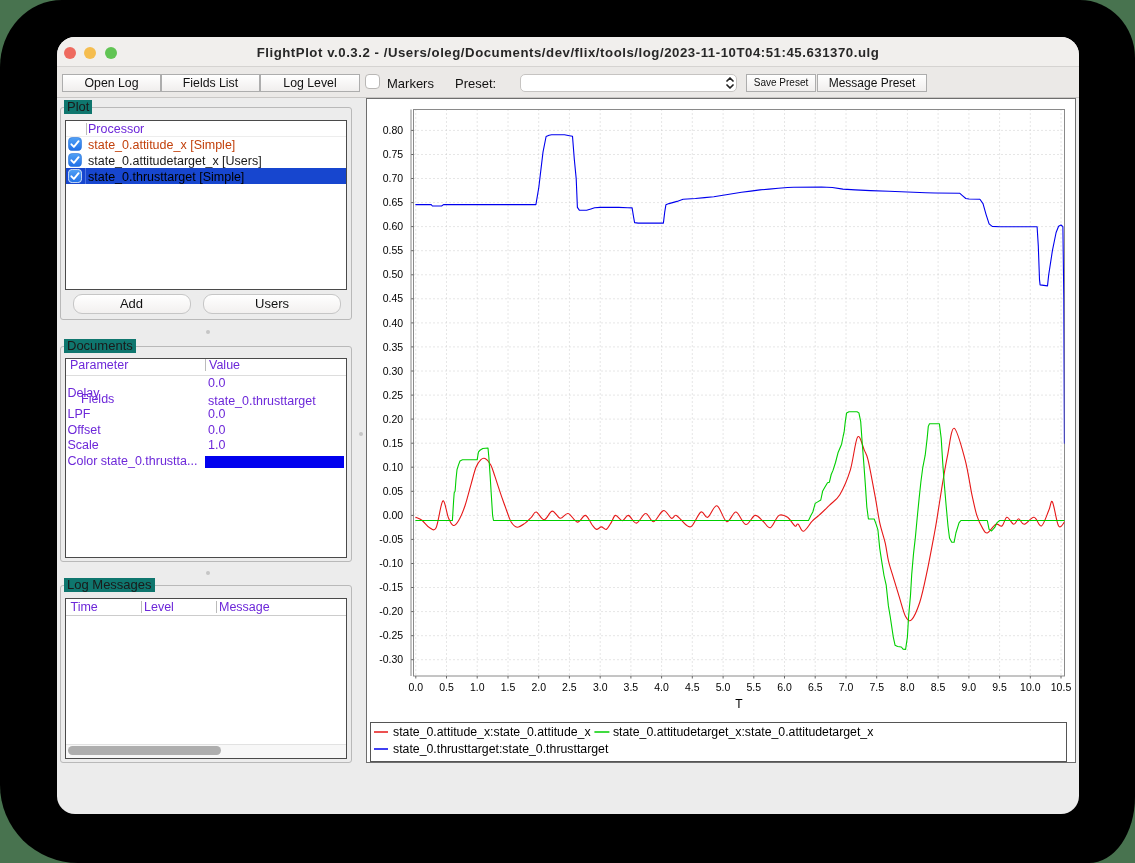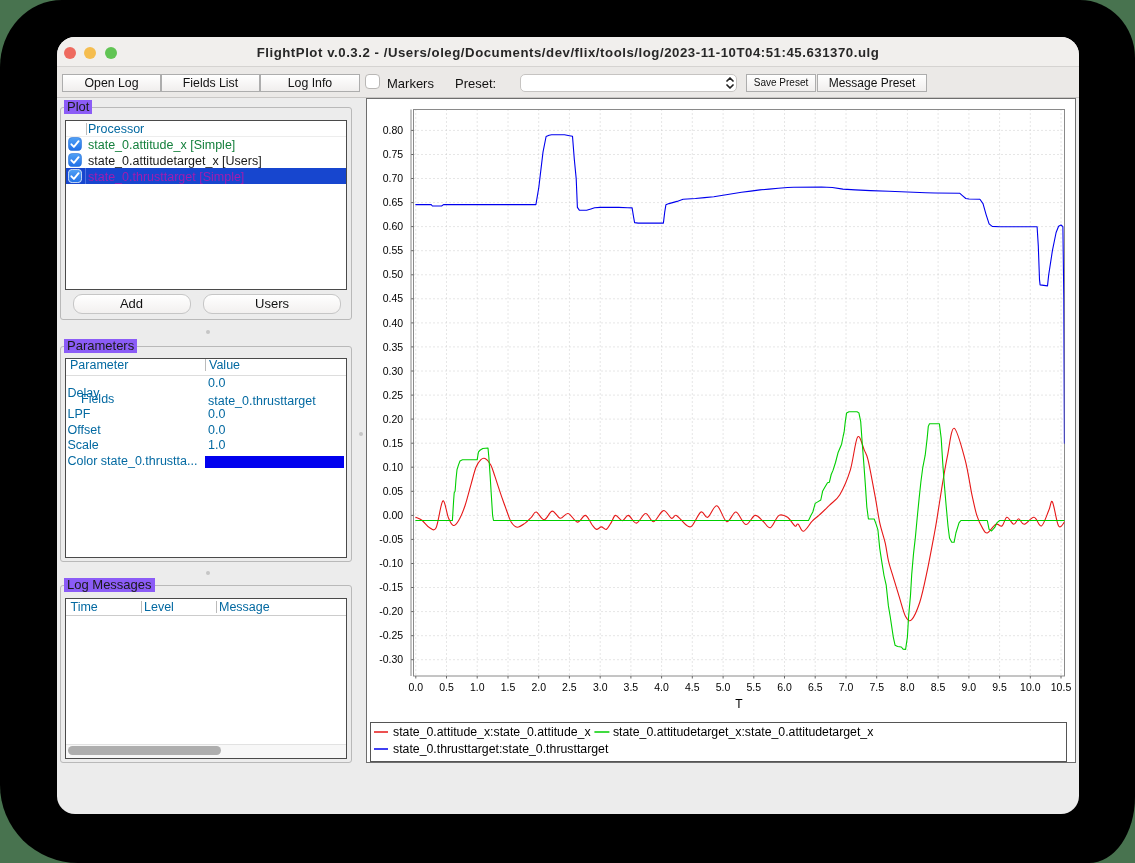--- a/index.html
+++ b/index.html
@@ -11,23 +11,23 @@
  border-bottom:1px solid #d5d3d1}
 .light{position:absolute;top:9.5px;width:12px;height:12px;border-radius:50%}
 #title{position:absolute;left:0;top:0;width:100%;height:30px;line-height:31px;text-align:center;
  font-size:13.2px;font-weight:bold;color:#272727;letter-spacing:0.55px}
 #toolbar{position:absolute;left:0;top:30px;width:100%;height:31px;background:#ebe9e7;
  border-bottom:1px solid #c9c7c5}
 .tbtn{position:absolute;top:37px;height:18px;background:linear-gradient(#ffffff,#f0eeed);
  border:1px solid #adadad;font-size:12.3px;text-align:center;line-height:16px;color:#111;white-space:nowrap}
 .lbl{position:absolute;font-size:13px;color:#111}
 .gbox{position:absolute;border:1px solid #b9b9b9;border-radius:3px}
-.gtitle{position:absolute;font-size:13px;color:#1a1a1a;background:#8b5cf6;padding:0 3px;line-height:14px}
+.gtitle{position:absolute;font-size:13px;color:#1a1a1a;background:#0f766e;padding:0 3px;line-height:14px}
 .white{position:absolute;background:#fff;border:1px solid #4a4a4a}
-.rtext{position:absolute;font-size:12.5px;color:#0369a1;white-space:nowrap}
+.rtext{position:absolute;font-size:12.5px;color:#6d28d9;white-space:nowrap}
 .btn{position:absolute;height:20px;background:linear-gradient(#ffffff,#f2f0ef);
  border:1px solid #c6c6c6;border-radius:9px;font-size:13px;text-align:center;line-height:18px;color:#111}
 .dot{position:absolute;width:4px;height:4px;border-radius:50%;background:#c6c6c6}
 #chart{position:absolute;left:309px;top:61px}
 </style></head><body>
 <div id="blk"></div>
 <div id="win">
     <svg width="0" height="0" style="position:absolute">
       <defs>
         <linearGradient id="cbg" x1="0" y1="0" x2="0" y2="1">
@@ -38,21 +38,21 @@
     </svg>
     <div id="titlebar">
       <div class="light" style="left:7px;background:#ee6a5f"></div>
       <div class="light" style="left:27px;background:#f5bd4f"></div>
       <div class="light" style="left:47.5px;background:#61c454"></div>
       <div id="title">FlightPlot v.0.3.2 - /Users/oleg/Documents/dev/flix/tools/log/2023-11-10T04:51:45.631370.ulg</div>
     </div>
     <div id="toolbar"></div>
     <div class="tbtn" style="left:5px;width:99px">Open Log</div>
     <div class="tbtn" style="left:104px;width:99px">Fields List</div>
-    <div class="tbtn" style="left:203px;width:100px">Log Info</div>
+    <div class="tbtn" style="left:203px;width:100px">Log Level</div>
     <div style="position:absolute;left:308px;top:37px;width:15px;height:15px;background:#fff;border:1px solid #b9b7b5;border-radius:4px"></div>
     <div class="lbl" style="left:330px;top:39px">Markers</div>
     <div class="lbl" style="left:398px;top:39px">Preset:</div>
     <div style="position:absolute;left:463px;top:37px;width:217px;height:18px;background:#fff;border:1px solid #c6c4c2;border-radius:5px"></div>
     <svg width="8" height="12" viewBox="0 0 8 12" style="position:absolute;left:669px;top:40px">
       <path d="M1 4 L4 1 L7 4 M1 8 L4 11 L7 8" stroke="#222" stroke-width="1.7" fill="none" stroke-linecap="round" stroke-linejoin="round"></path>
     </svg>
     <div class="tbtn" style="left:689px;width:70px;font-size:10px">Save Preset</div>
     <div class="tbtn" style="left:760px;width:110px;font-size:12px">Message Preset</div>
     <div class="gbox" style="left:3px;top:69.5px;width:292px;height:213px"></div>
@@ -60,37 +60,37 @@
     <div class="white" style="left:8px;top:83px;width:282px;height:170px"></div>
     <div class="rtext" style="left:31px;top:85px">Processor</div>
     <div style="position:absolute;left:28.5px;top:86px;width:1px;height:12px;background:#bbb"></div>
     <div style="position:absolute;left:9px;top:99px;width:280px;height:1px;background:#ededed"></div>
     <div style="position:absolute;left:9px;top:131px;width:280px;height:16px;background:#1746cf"></div>
     <div style="position:absolute;left:28.3px;top:131px;width:1px;height:16px;background:#4d74e0"></div>
     <svg width="14" height="14" viewBox="0 0 14 14" style="position:absolute;left:10.6px;top:100.3px">
       <rect x="0.5" y="0.5" width="13" height="13" rx="3.6" fill="url(#cbg)" stroke="#2a72d8" stroke-width="0.6"></rect>
       <path d="M3.4 7.3 L5.9 9.9 L10.6 4.2" stroke="#fff" stroke-width="1.9" fill="none" stroke-linecap="round" stroke-linejoin="round"></path>
     </svg>
-    <div class="rtext" style="left:31px;top:100.5px;color:#15803d">state_0.attitude_x [Simple]</div>
+    <div class="rtext" style="left:31px;top:100.5px;color:#c2410c">state_0.attitude_x [Simple]</div>
     <svg width="14" height="14" viewBox="0 0 14 14" style="position:absolute;left:10.6px;top:116.3px">
       <rect x="0.5" y="0.5" width="13" height="13" rx="3.6" fill="url(#cbg)" stroke="#2a72d8" stroke-width="0.6"></rect>
       <path d="M3.4 7.3 L5.9 9.9 L10.6 4.2" stroke="#fff" stroke-width="1.9" fill="none" stroke-linecap="round" stroke-linejoin="round"></path>
     </svg>
     <div class="rtext" style="left:31px;top:116.5px;color:#1a1a1a">state_0.attitudetarget_x [Users]</div>
     <svg width="14" height="14" viewBox="0 0 14 14" style="position:absolute;left:10.6px;top:132.3px">
       <rect x="0.5" y="0.5" width="13" height="13" rx="3.6" fill="url(#cbg)" stroke="#4a90ee" stroke-width="0.6"></rect>
       <rect x="0.4" y="0.4" width="13.2" height="13.2" rx="3.8" fill="none" stroke="#dfe6f5" stroke-width="0.9"></rect>
       <path d="M3.4 7.3 L5.9 9.9 L10.6 4.2" stroke="#fff" stroke-width="1.9" fill="none" stroke-linecap="round" stroke-linejoin="round"></path>
     </svg>
-    <div class="rtext" style="left:31px;top:132.5px;color:#a21caf">state_0.thrusttarget [Simple]</div>
+    <div class="rtext" style="left:31px;top:132.5px;color:#000000">state_0.thrusttarget [Simple]</div>
     <div class="btn" style="left:15.5px;top:257px;width:118px">Add</div>
     <div class="btn" style="left:146px;top:257px;width:138px">Users</div>
     <div class="dot" style="left:148.5px;top:292.5px"></div>
     <div class="gbox" style="left:3px;top:309px;width:292px;height:216px"></div>
-    <div class="gtitle" style="left:7px;top:302px">Parameters</div>
+    <div class="gtitle" style="left:7px;top:302px">Documents</div>
     <div class="white" style="left:8px;top:321px;width:282px;height:200px"></div>
     <div class="rtext" style="left:13px;top:321px">Parameter</div>
     <div class="rtext" style="left:152px;top:321px">Value</div>
     <div style="position:absolute;left:147.6px;top:322px;width:1px;height:12px;background:#bbb"></div>
     <div style="position:absolute;left:9px;top:337.7px;width:280px;height:1px;background:#ddd"></div>
     <div class="rtext" style="left:10.5px;top:349px">Delay</div>
     <div class="rtext" style="left:151px;top:339.2px">0.0</div>
     <div class="rtext" style="left:24px;top:354.7px">Fields</div>
     <div class="rtext" style="left:151px;top:357px">state_0.thrusttarget</div>
     <div class="rtext" style="left:10.5px;top:370.2px">LPF</div>

